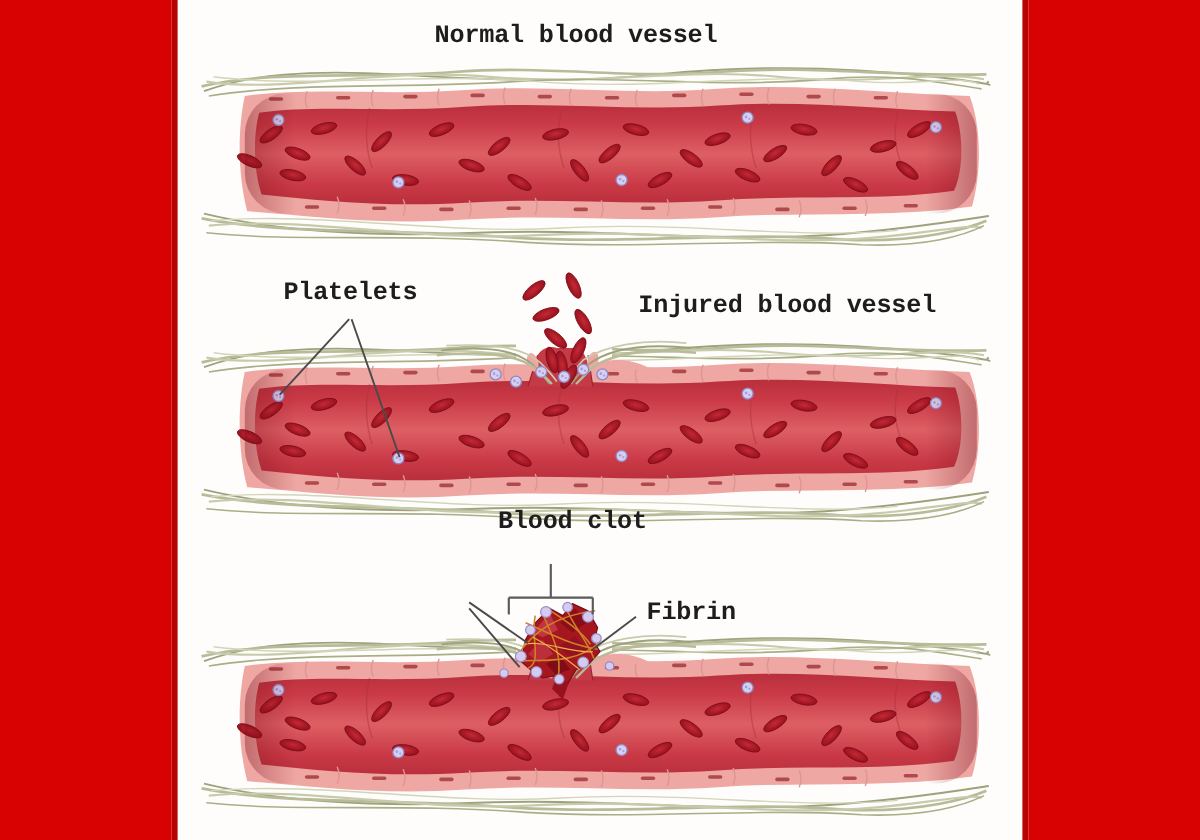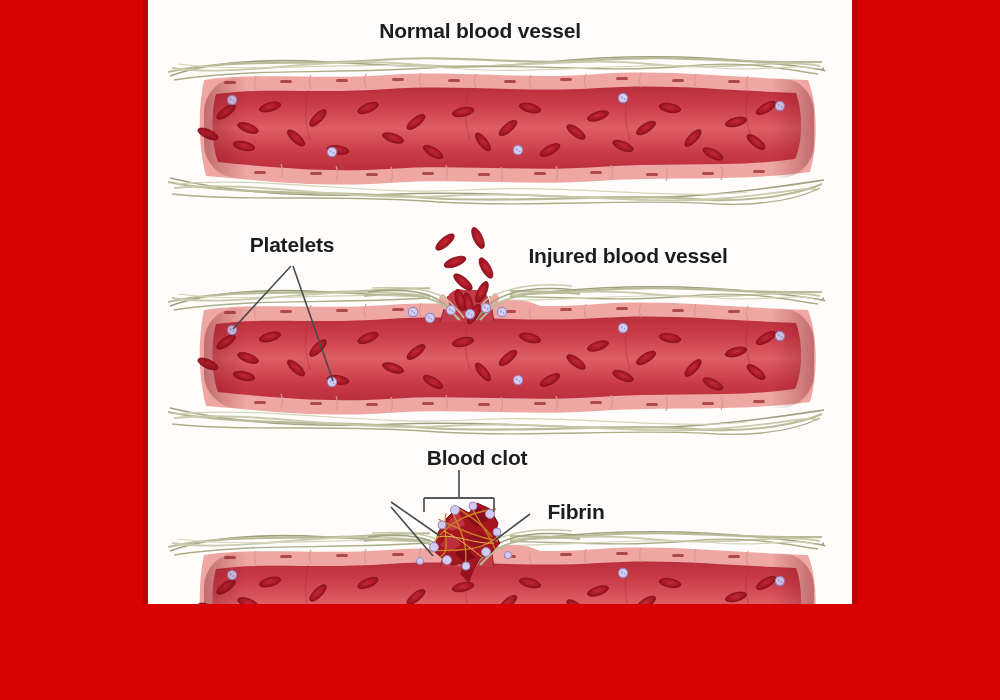--- a/index.html
+++ b/index.html
@@ -1,27 +1,27 @@
 <!DOCTYPE html>
 <html><head>
 <meta charset="utf-8">
 <style>
   html,body{margin:0;padding:0;background:#d90202;}
-  .stage{position:relative;width:1000px;height:604px;overflow:hidden;
-         font-family:Liberation Sans, sans-serif;}
+  .stage{position:relative;width:1000px;height:700px;overflow:hidden;
+         font-family:Liberation Mono, monospace;}
   .panel{position:absolute;left:143px;top:0;width:714px;height:700px;
          background:#fffdfb;border-left:5px solid #b90404;border-right:5px solid #b90404;
          box-sizing:border-box;}
   .art{position:absolute;left:0;top:0;}
   .lbl{position:absolute;transform:translateX(-50%);white-space:nowrap;
        font-size:21px;font-weight:600;letter-spacing:-0.2px;color:#1d1d1d;}
   .lbl-normal{left:480px;top:19px;}
   .lbl-platelets{left:292px;top:233px;}
-  .lbl-injured{left:628px;top:244px;}
-  .lbl-bloodclot{left:477px;top:446px;}
+  .lbl-injured{left:656px;top:244px;}
+  .lbl-bloodclot{left:477px;top:424px;}
   .lbl-activated{left:305px;top:488px;}
   .lbl-fibrin{left:556px;top:500px;margin-left:20px;}
 </style>
 </head>
 <body>
 
 <div class="stage">
   <div class="panel"></div>
 
   <svg class="art" width="1000" height="700" viewBox="0 0 1000 700">

